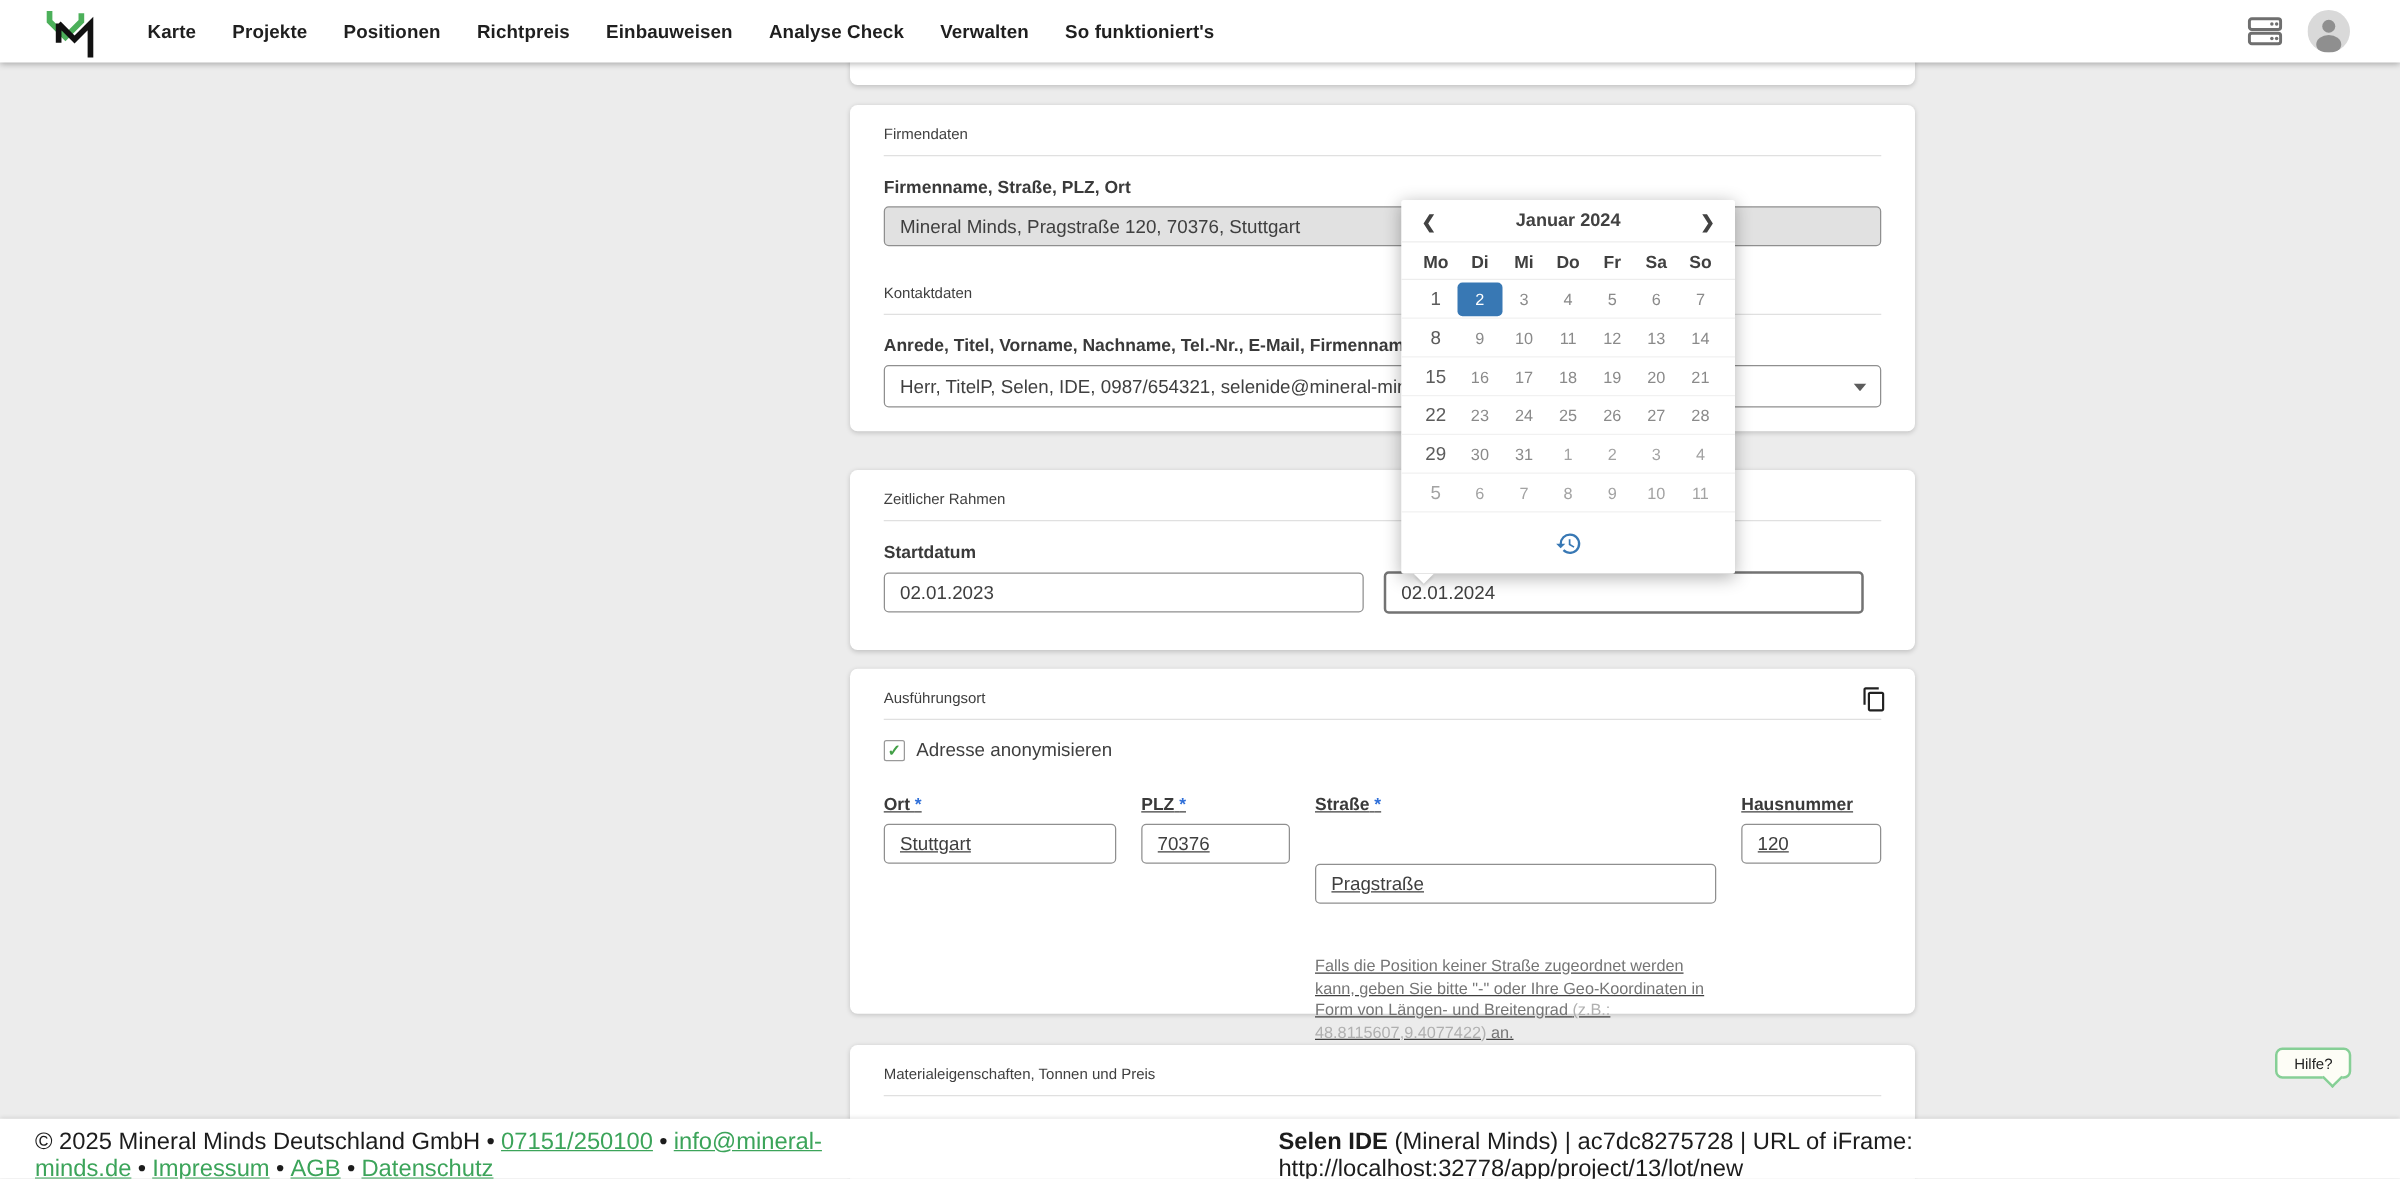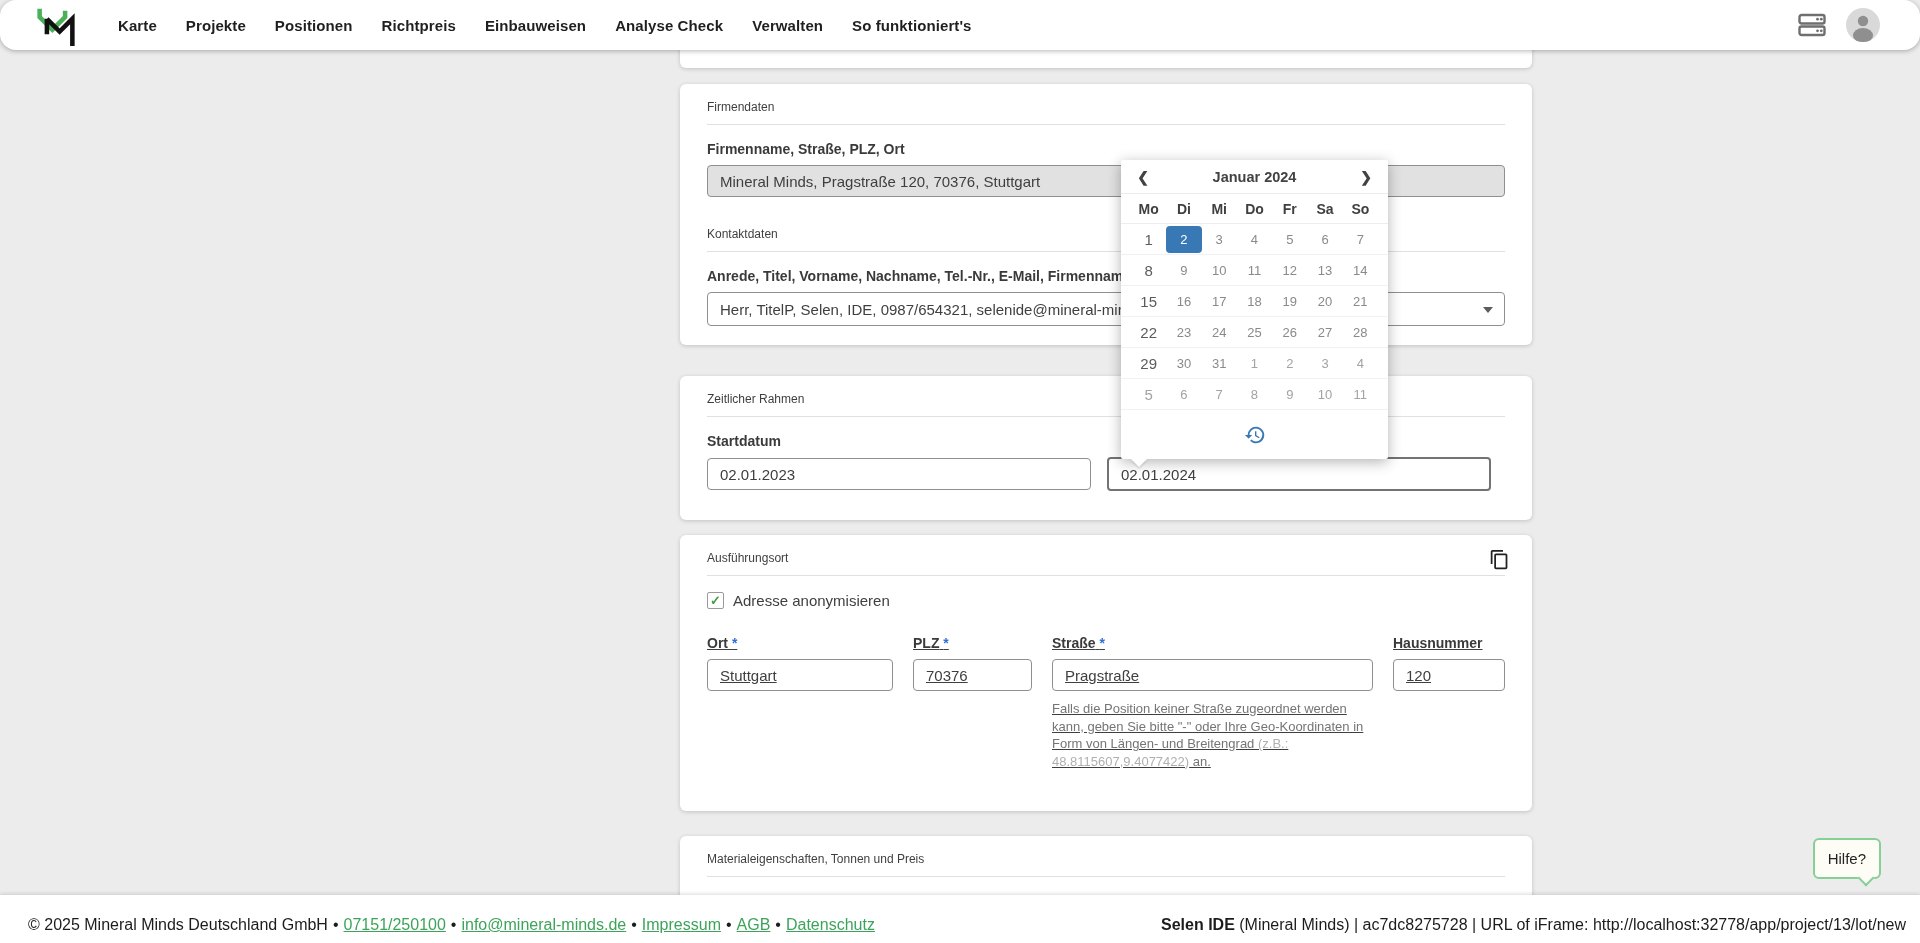--- a/index.html
+++ b/index.html
@@ -6,21 +6,21 @@
   html,body { margin:0; padding:0; }
   body {
     width:1920px; height:943px; position:relative; overflow:hidden;
     background:#ececec; font-family:"Liberation Sans", sans-serif; color:#3f3f3f;
   }
 
   
   .topbar {
     position:absolute; top:0; left:0; width:1920px; height:50px;
     background:#fff; box-shadow:0 1px 5px rgba(0,0,0,.3);
-    display:flex; align-items:center; padding:0 40px 0 36px; z-index:30;border-radius:16px;
+    display:flex; align-items:center; padding:0 40px 0 36px; z-index:30;
   }
   .logo { width:40px; height:42px; margin-right:42px; margin-top:4px; }
   .mainnav { display:flex; align-items:center; gap:29px; }
   .nav-item {
     font-size:15px; font-weight:700; color:#1f1f1f; text-decoration:none;
     letter-spacing:.1px; cursor:pointer; white-space:nowrap;
   }
   .nav-right { margin-left:auto; display:flex; align-items:center; gap:20px; }
   .icon-btn { cursor:pointer; display:flex; align-items:center; }
 
@@ -67,21 +67,21 @@
   .check-row { display:flex; align-items:center; gap:9px; margin:16px 27px 0; }
   .checkbox {
     width:17px; height:17px; border:1px solid #9a9a9a; border-radius:2px; background:#fff;
     display:flex; align-items:center; justify-content:center; cursor:pointer;
     font-size:13px; font-weight:700; color:#43a047; line-height:1;
   }
   .check-label { font-size:15px; color:#3f3f3f; }
   .fields-row { display:flex; align-items:flex-start; gap:20px; margin:26px 27px 0; }
   .fcol { display:flex; flex-direction:column;text-decoration:underline; }
   .fcol .field-label { margin:0 0 8px 0; }
-  .w-ort { width:186px; } .w-plz { width:119px; } .w-str { width:321px; } .w-haus { width:112px; }
+  .w-ort { width:186px; } .w-plz { width:119px; } .w-str { width:321px;gap:32px; } .w-haus { width:112px; }
   .fcol .text-input { width:100%; }
   .help-text { margin-top:9px; font-size:13px; line-height:17.5px; color:#757575; }
   .help-muted { color:#b0b0b0; }
 
   #card-material { top:836px; height:120px; }
   .material-labels { display:flex; margin:16px 27px 0; }
   .material-labels .field-label { margin:0; }
   .ml-katalog { width:190px; }
 
   
@@ -105,37 +105,37 @@
   .cal-footer { display:flex; align-items:center; justify-content:center; height:49px; }
   .cal-restore { cursor:pointer; }
   .cal-notch {
     position:absolute; left:10px; bottom:-8px; width:0; height:0;
     border-left:8px solid transparent; border-right:8px solid transparent;
     border-top:8px solid #fff; filter:drop-shadow(0 2px 1px rgba(0,0,0,.12));
   }
 
   
   .hilfe {
-    position:absolute; right:39px; top:838px; height:41px; padding:0 13px;
+    position:absolute; right:39px; top:838px; height:25px; padding:0 13px;
     background:#fdfdf6; border:2px solid #86cf96; border-radius:6px;
-    font-family:"Liberation Sans", sans-serif; font-size:15px; color:#242424;
+    font-family:"Liberation Sans", sans-serif; font-size:12px; color:#242424;
     z-index:26; cursor:pointer; line-height:23px;
   }
   .hilfe::after {
     content:""; position:absolute; right:7px; bottom:-7px; width:10px; height:10px;
     background:#fdfdf6; border-right:2px solid #86cf96; border-bottom:2px solid #86cf96;
     transform:rotate(45deg);
   }
 
   
   .footer {
     position:absolute; left:0; bottom:0; width:1920px; height:48px; background:#fff;
     box-shadow:0 -1px 4px rgba(0,0,0,.15); z-index:25;
     display:flex; align-items:center; justify-content:space-between;
-    padding:12px 14px 0 28px; font-size:16px; color:#1c1c1c;
+    padding:12px 14px 0 28px; font-size:19px; color:#1c1c1c;
   }
   .footer a { color:#3ca45a; text-decoration:underline; cursor:pointer; }
   .foot-sep { margin:0 5px; color:#1c1c1c; }
   .foot-right b { font-weight:700; }
 </style>
 </head>
 <body>
 
 <header class="topbar">
   <svg class="logo" viewBox="0 0 44 46">

